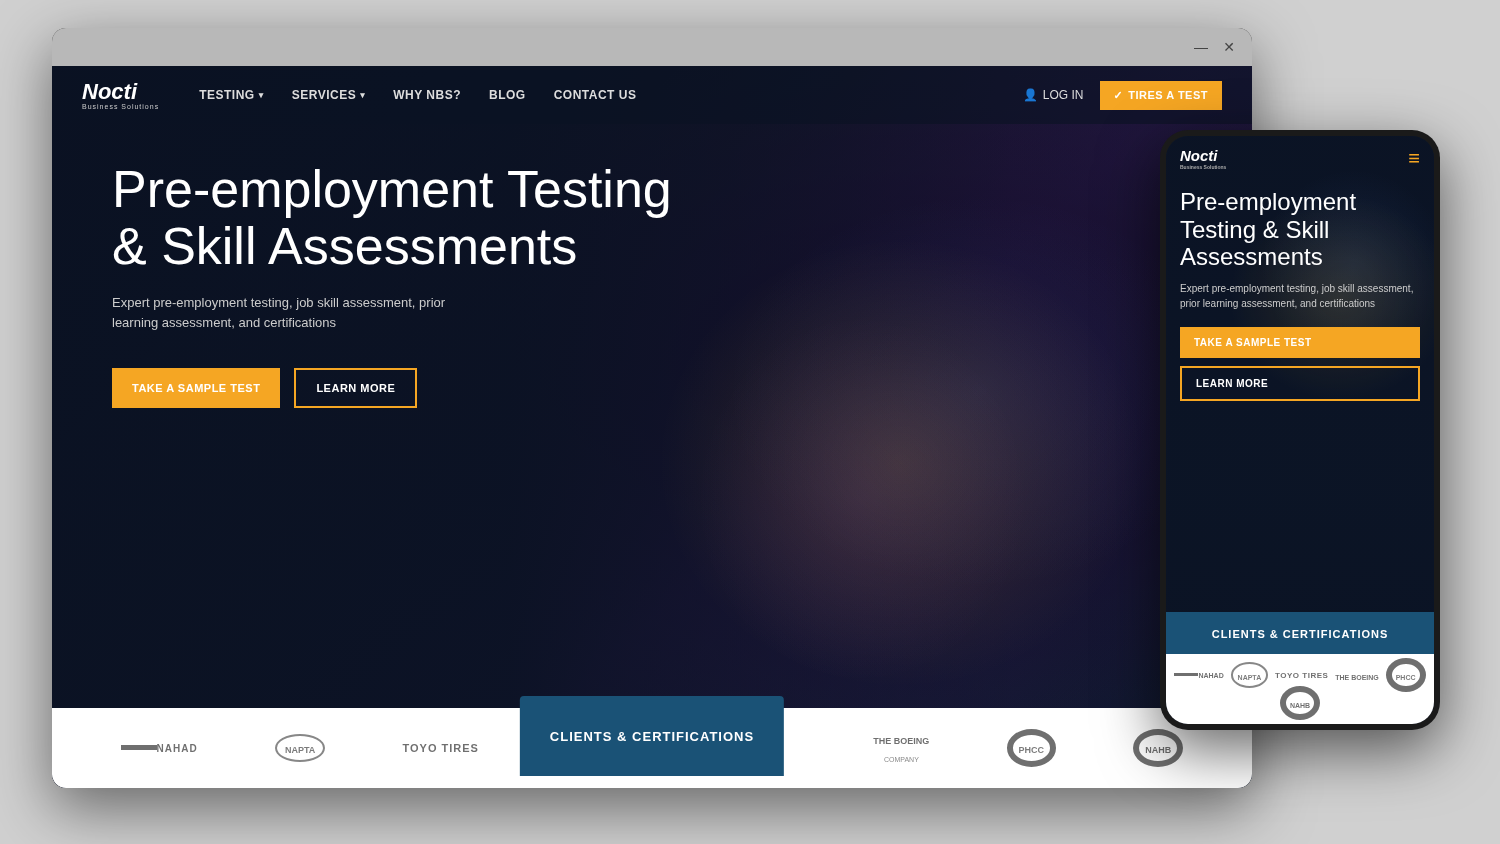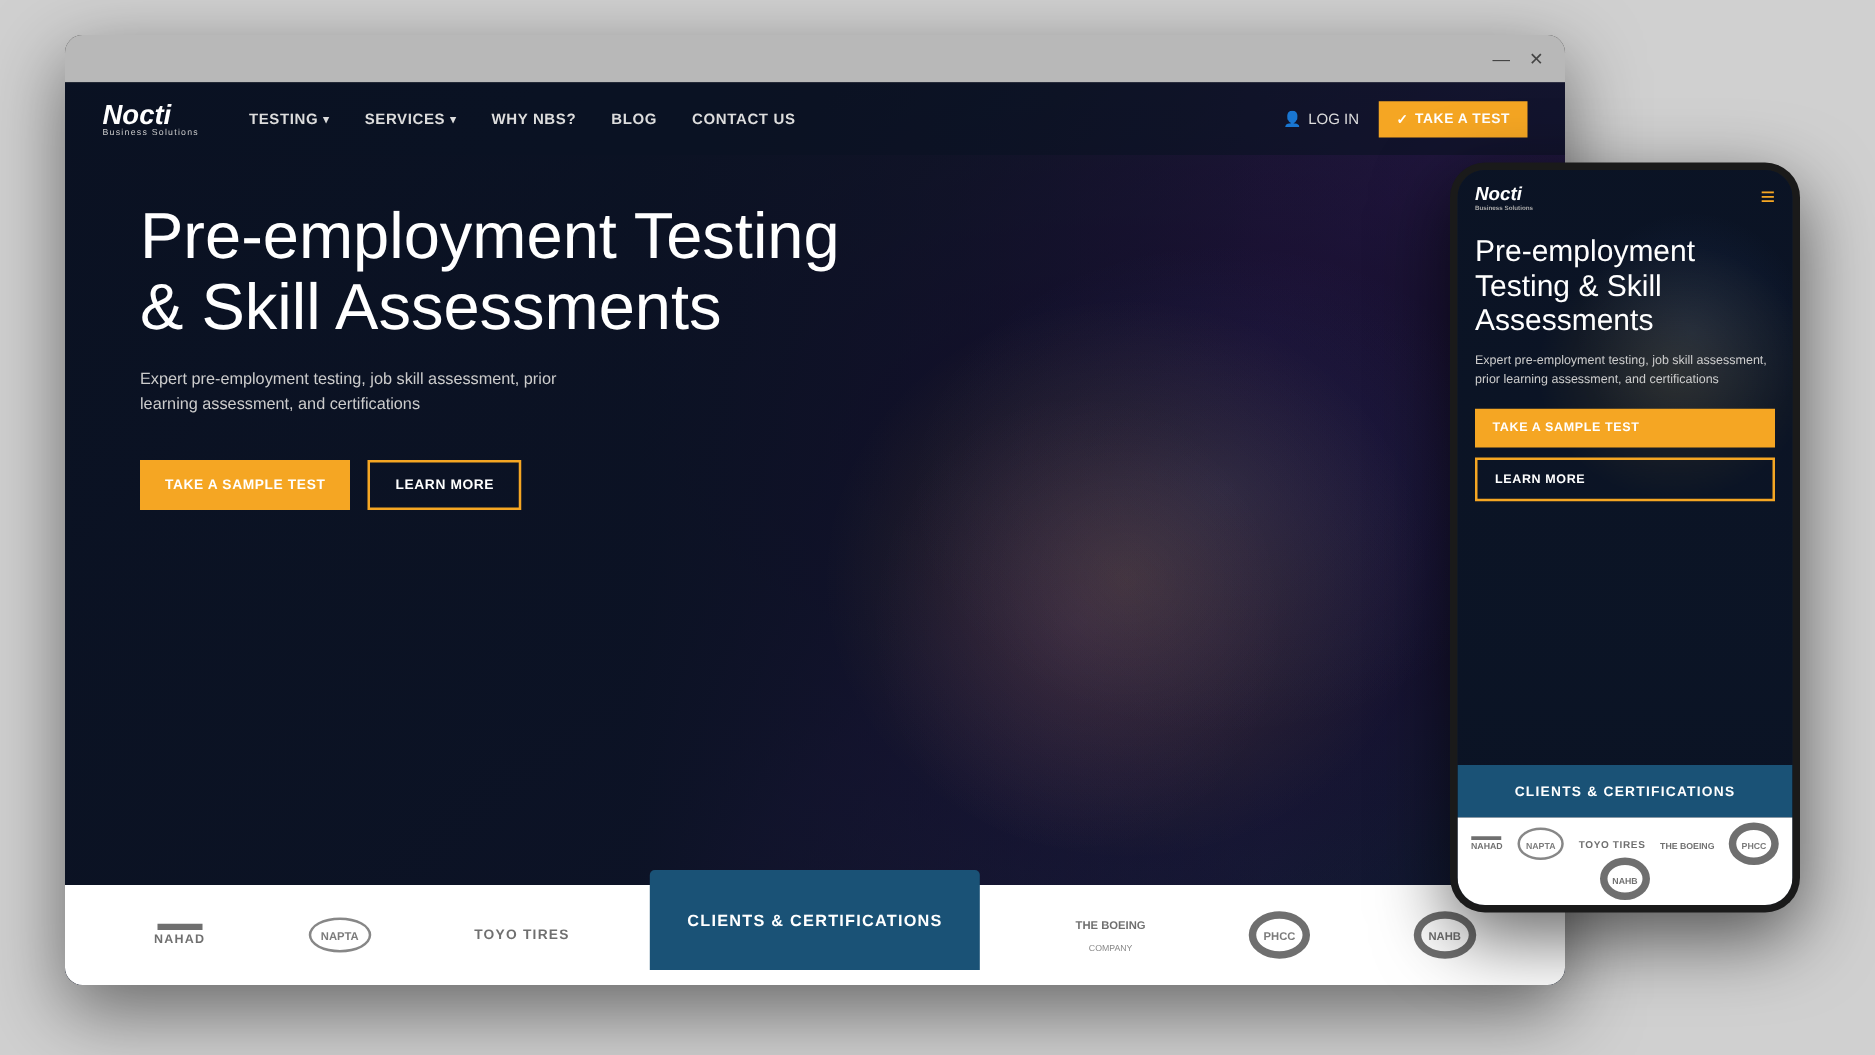--- a/index.html
+++ b/index.html
@@ -364,21 +364,21 @@
     .mobile-client-logo {
       height: 22px;
       display: flex;
       align-items: center;
       justify-content: center;
       filter: grayscale(100%);
       opacity: 0.7;
     }
 
     
-    .nahad-logo { display: flex; flex-direction: column; align-items: center; }
+    .nahad-logo { display: flex; flex-direction: row; align-items: center; }
     .nahad-bar { width: 36px; height: 5px; background: #333; margin-bottom: 2px; }
     .nahad-text { font-size: 10px; font-weight: bold; color: #333; letter-spacing: 1px; }
 
     
     .napta-oval { border: 2px solid #555; border-radius: 50%; padding: 3px 8px; }
     .napta-text { font-size: 9px; font-weight: bold; color: #444; }
 
     
     .toyo-text { font-size: 11px; font-weight: bold; color: #333; letter-spacing: 1px; }
 
@@ -418,21 +418,21 @@
         <span class="nav-link">BLOG</span>
         <span class="nav-link">CONTACT US</span>
       </div>
       <div class="nav-right">
         <div class="login-btn">
           <span>👤</span>
           <span>LOG IN</span>
         </div>
         <button class="take-test-btn">
           <span>✓</span>
-          <span>TAKE A TEST</span>
+          <span>TIRES A TEST</span>
         </button>
       </div>
     </nav>
 
     <div class="hero-content">
       <h1 class="hero-title">Pre-employment Testing &amp; Skill Assessments</h1>
       <p class="hero-subtitle">Expert pre-employment testing, job skill assessment, prior learning assessment, and certifications</p>
       <div class="hero-buttons">
         <button class="btn-sample">TAKE A SAMPLE TEST</button>
         <button class="btn-learn">LEARN MORE</button>

